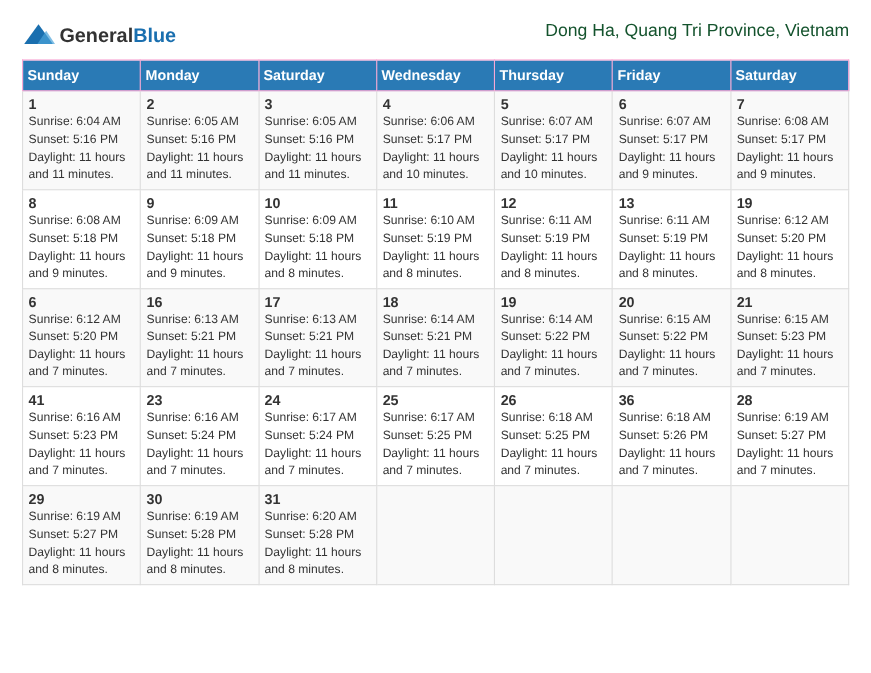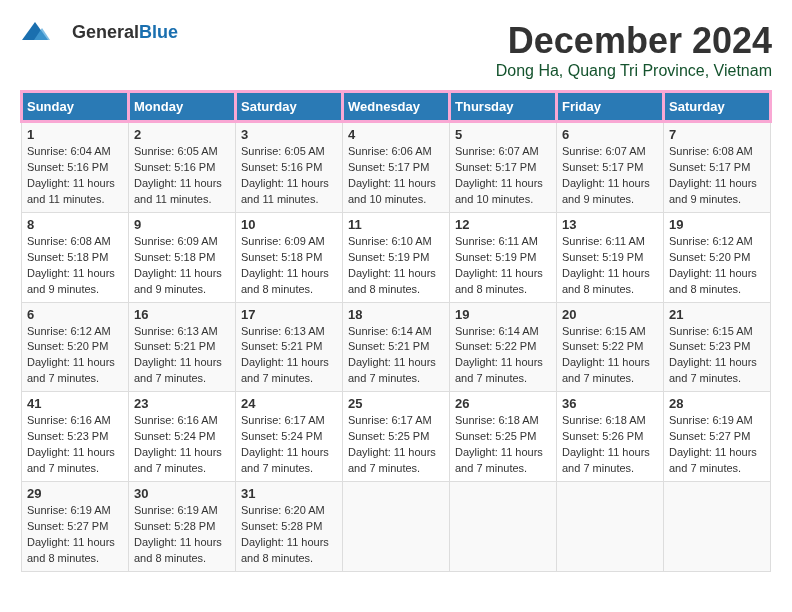--- a/index.html
+++ b/index.html
@@ -12,21 +12,21 @@
     }
     .header {
       display: flex;
       justify-content: space-between;
       align-items: flex-start;
       margin-bottom: 10px;
     }
     .logo {
       display: flex;
       align-items: center;
-      gap: 22px;
+      gap: 4px;
     }
     .logo-text-general {
       font-size: 18px;
       font-weight: bold;
       color: #333;
     }
     .logo-text-blue {
       font-size: 18px;
       font-weight: bold;
       color: #1a6faf;
@@ -52,21 +52,21 @@
       border-collapse: collapse;
       table-layout: fixed;
     }
     th {
       background-color: #2a7ab5;
       color: #fff;
       font-size: 13px;
       font-weight: bold;
       padding: 6px 4px;
       text-align: left;
-      border: 3px solid #f9a8d4;
+      border: 1px solid #f9a8d4;
     }
     td {
       vertical-align: top;
       border: 1px solid #ddd;
       padding: 4px 5px;
       font-size: 10.5px;
       color: #333;
       background: #fff;
       height: 88px;
     }
@@ -98,21 +98,20 @@
   <div class="logo">
     <svg class="logo-icon" viewBox="0 0 30 24" xmlns="http://www.w3.org/2000/svg">
       <polygon points="15,2 28,20 2,20" fill="#1a6faf"></polygon>
       <polygon points="22,8 30,20 14,20" fill="#4aa3d8" opacity="0.7"></polygon>
     </svg>
     <div>
       <span class="logo-text-general">General</span><span class="logo-text-blue">Blue</span>
     </div>
   </div>
   <div class="title-block">
-    <div class="month-title">December 2024</div>
     <div class="location-title">Dong Ha, Quang Tri Province, Vietnam</div>
   </div>
 </div>
 
 <table>
   <thead>
     <tr id="header-row">
         <th>Sunday</th>
         <th>Monday</th>
         <th>Saturday</th>

